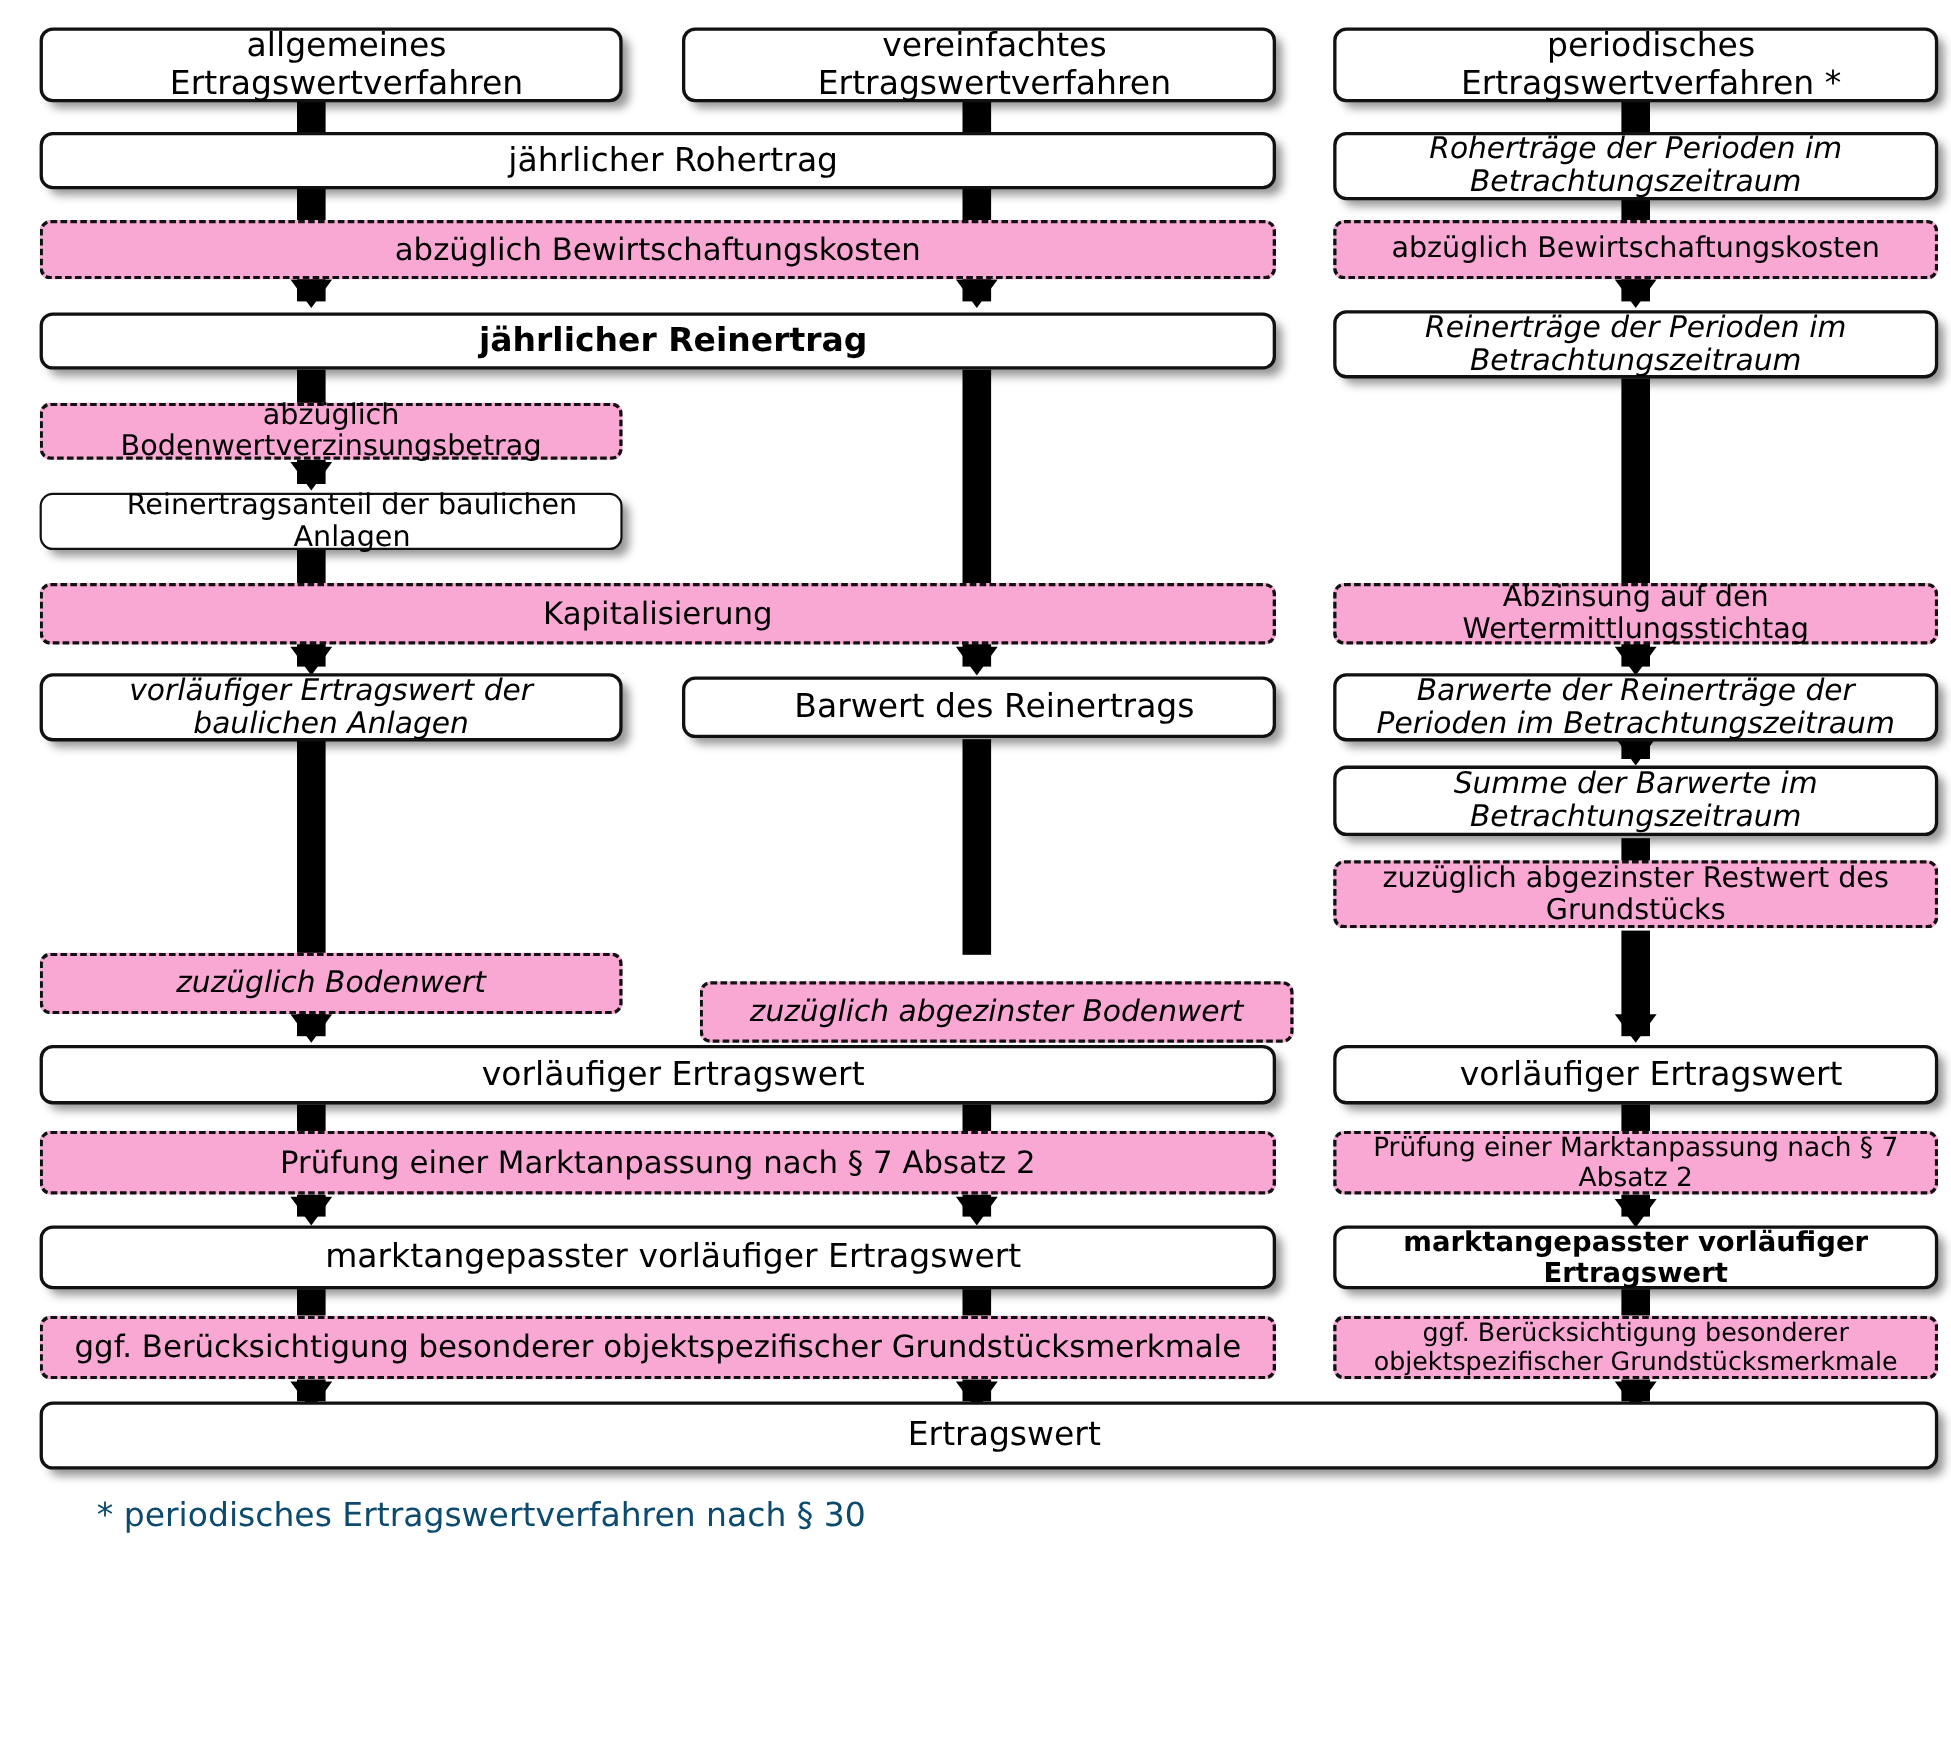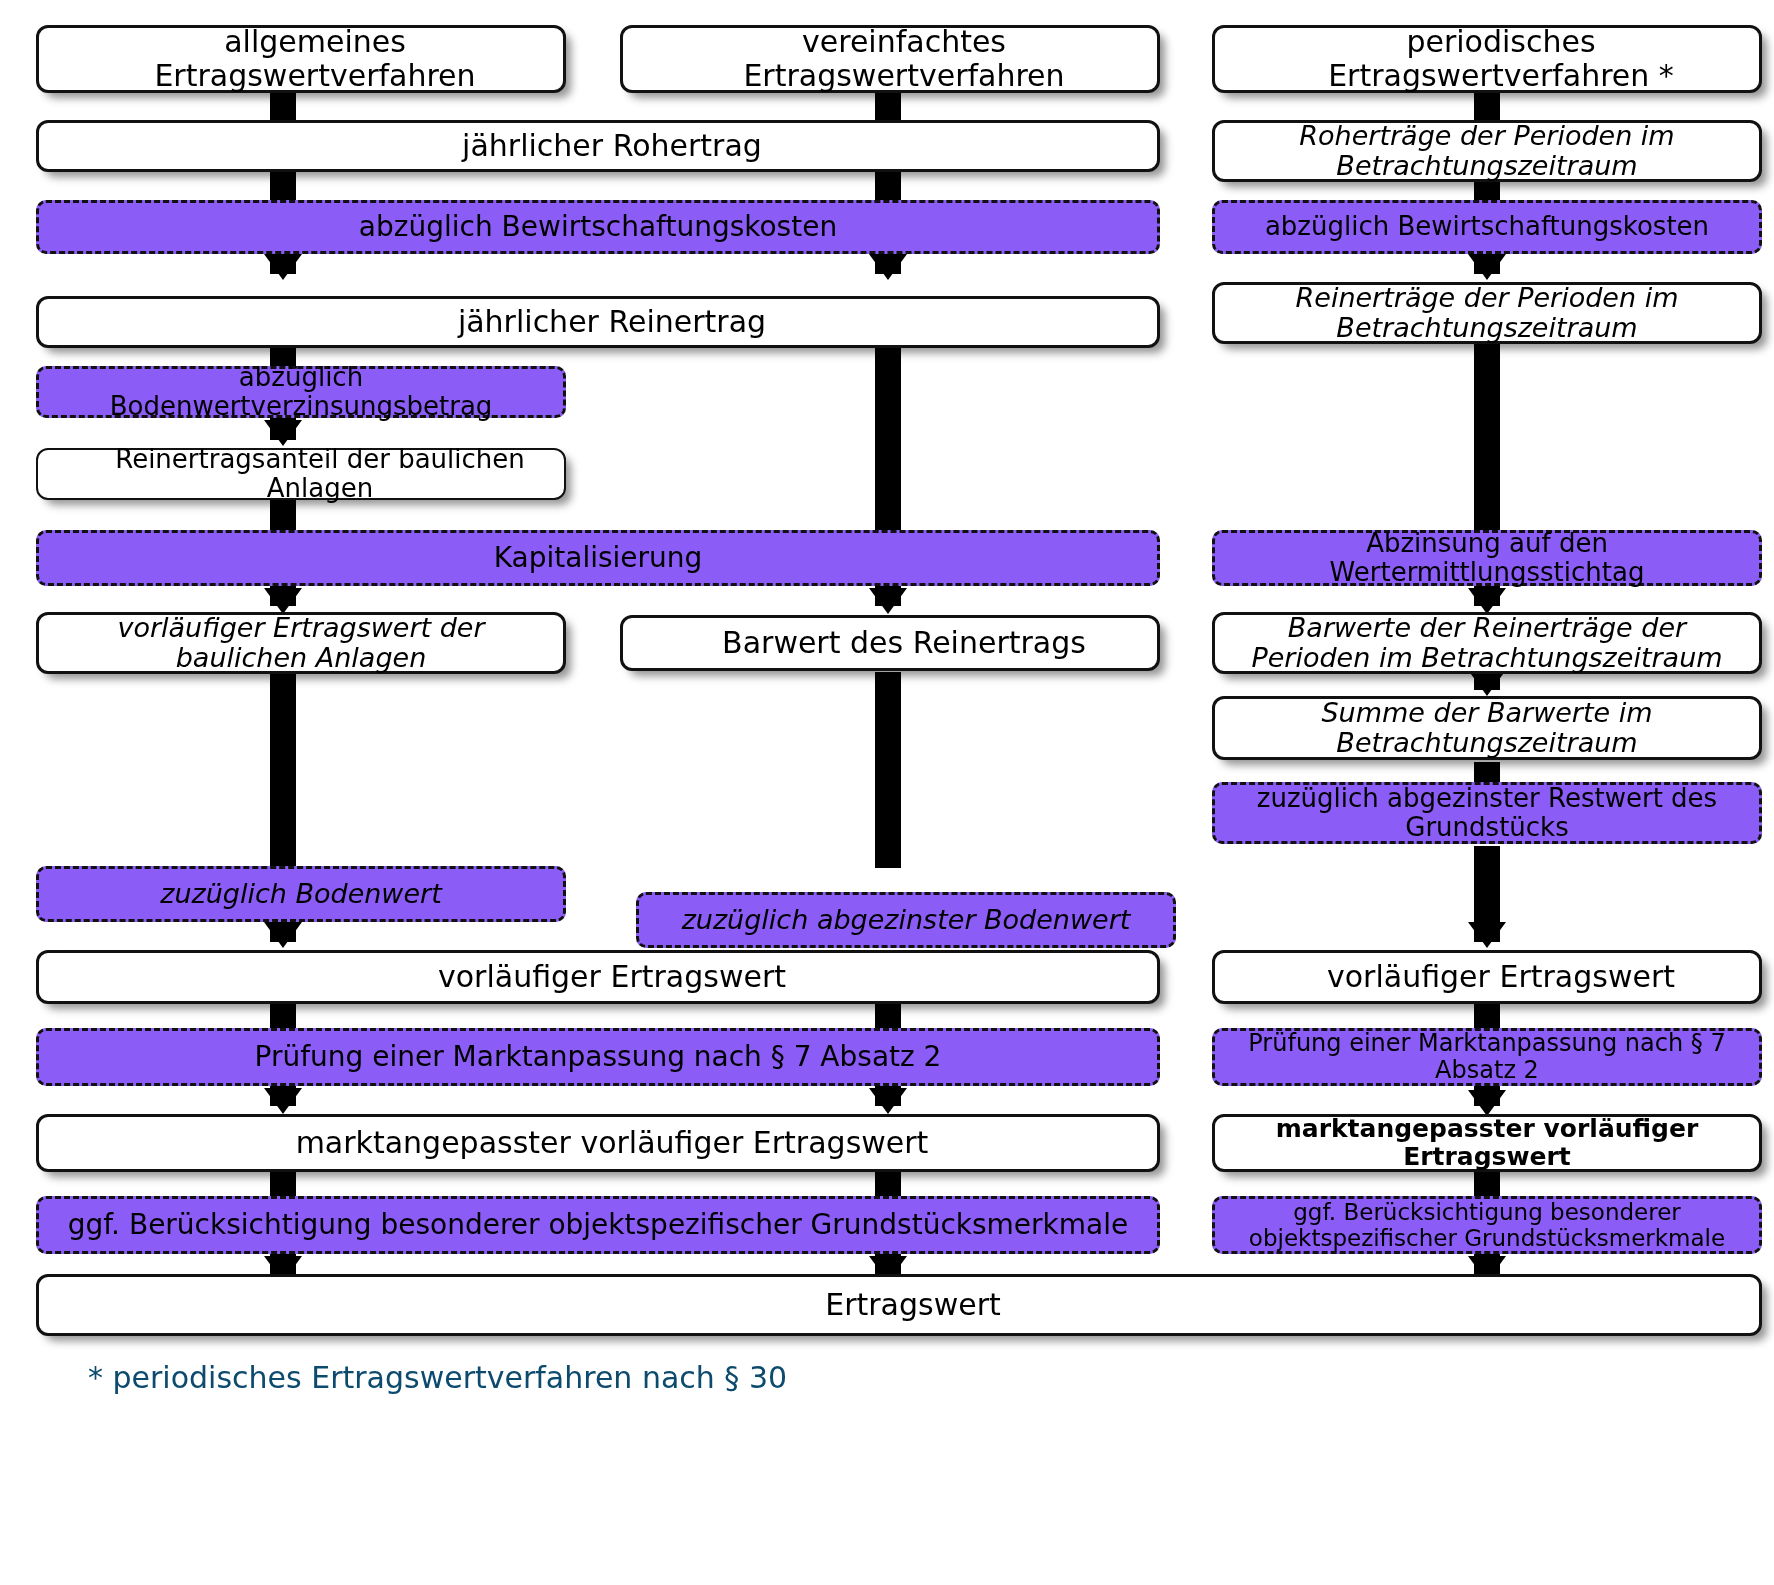--- a/index.html
+++ b/index.html
@@ -36,21 +36,21 @@
     border-radius: 12px;
     box-shadow: 7px 7px 9px -2px rgba(0,0,0,0.42);
   }
   
   .solid.thin { border-width: 2.5px; }
 
   
   .dashed {
     border: 3px dashed #111111;
     border-radius: 10px;
-    background: #8b5cf6;
+    background: #f9a8d4;
     box-shadow: 0 0 0 rgba(0,0,0,0);
   }
 
   
   .conn {
     position: absolute;
     background: #000000;
     z-index: 1;
   }
   .arrowhead {
@@ -155,21 +155,21 @@
     <span>Roherträge der Perioden im Betrachtungszeitraum</span>
   </div>
 
   <div class="node dashed fs28" style="left:36px;top:200px;width:1124px;height:54px;">
     <span>abzüglich Bewirtschaftungskosten</span>
   </div>
   <div class="node dashed fs26" style="left:1212px;top:200px;width:550px;height:54px;">
     <span>abzüglich  Bewirtschaftungskosten</span>
   </div>
 
-  <div class="node solid fs30" style="left:36px;top:296px;width:1124px;height:52px;">
+  <div class="node solid fs30" style="left:36px;top:284px;width:1124px;height:52px;font-weight:bold;">
     <span>jährlicher Reinertrag</span>
   </div>
   <div class="node solid fs27" style="left:1212px;top:282px;width:550px;height:62px;">
     <span>Reinerträge der Perioden im Betrachtungszeitraum</span>
   </div>
 
   <div class="node dashed fs26" style="left:36px;top:366px;width:530px;height:52px;">
     <span>abzüglich Bodenwertverzinsungsbetrag</span>
   </div>
 

